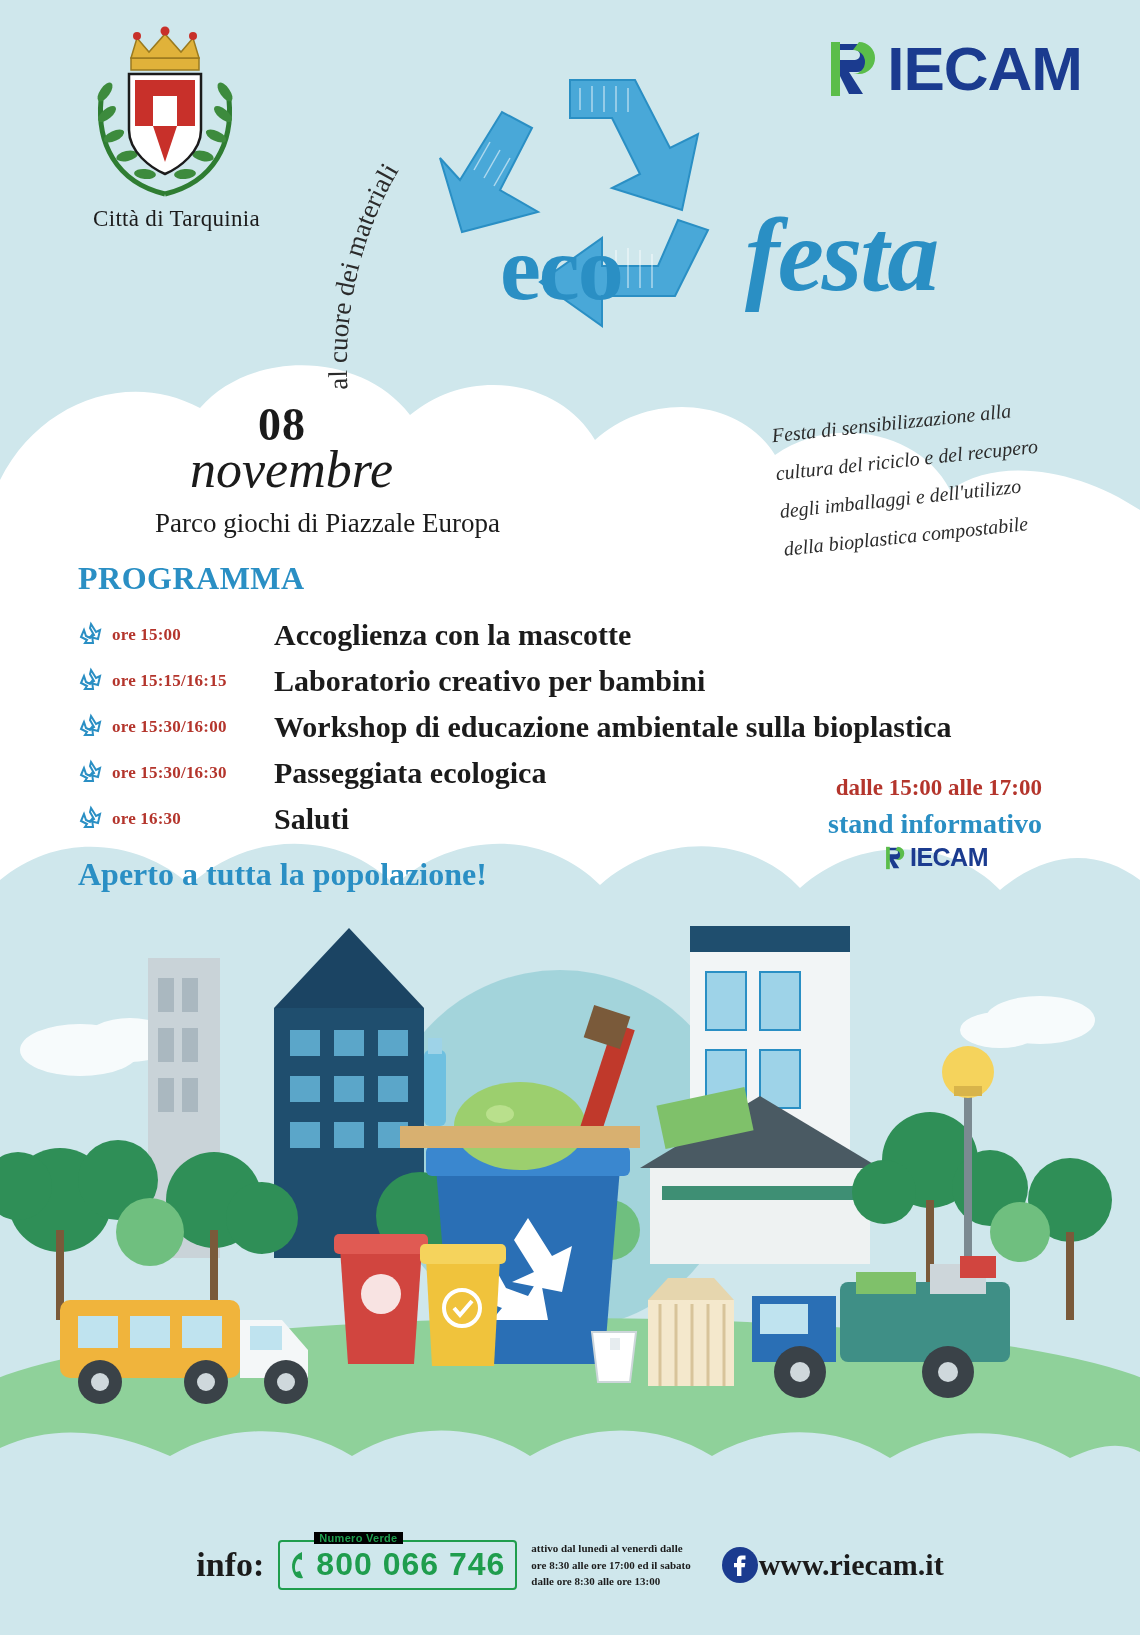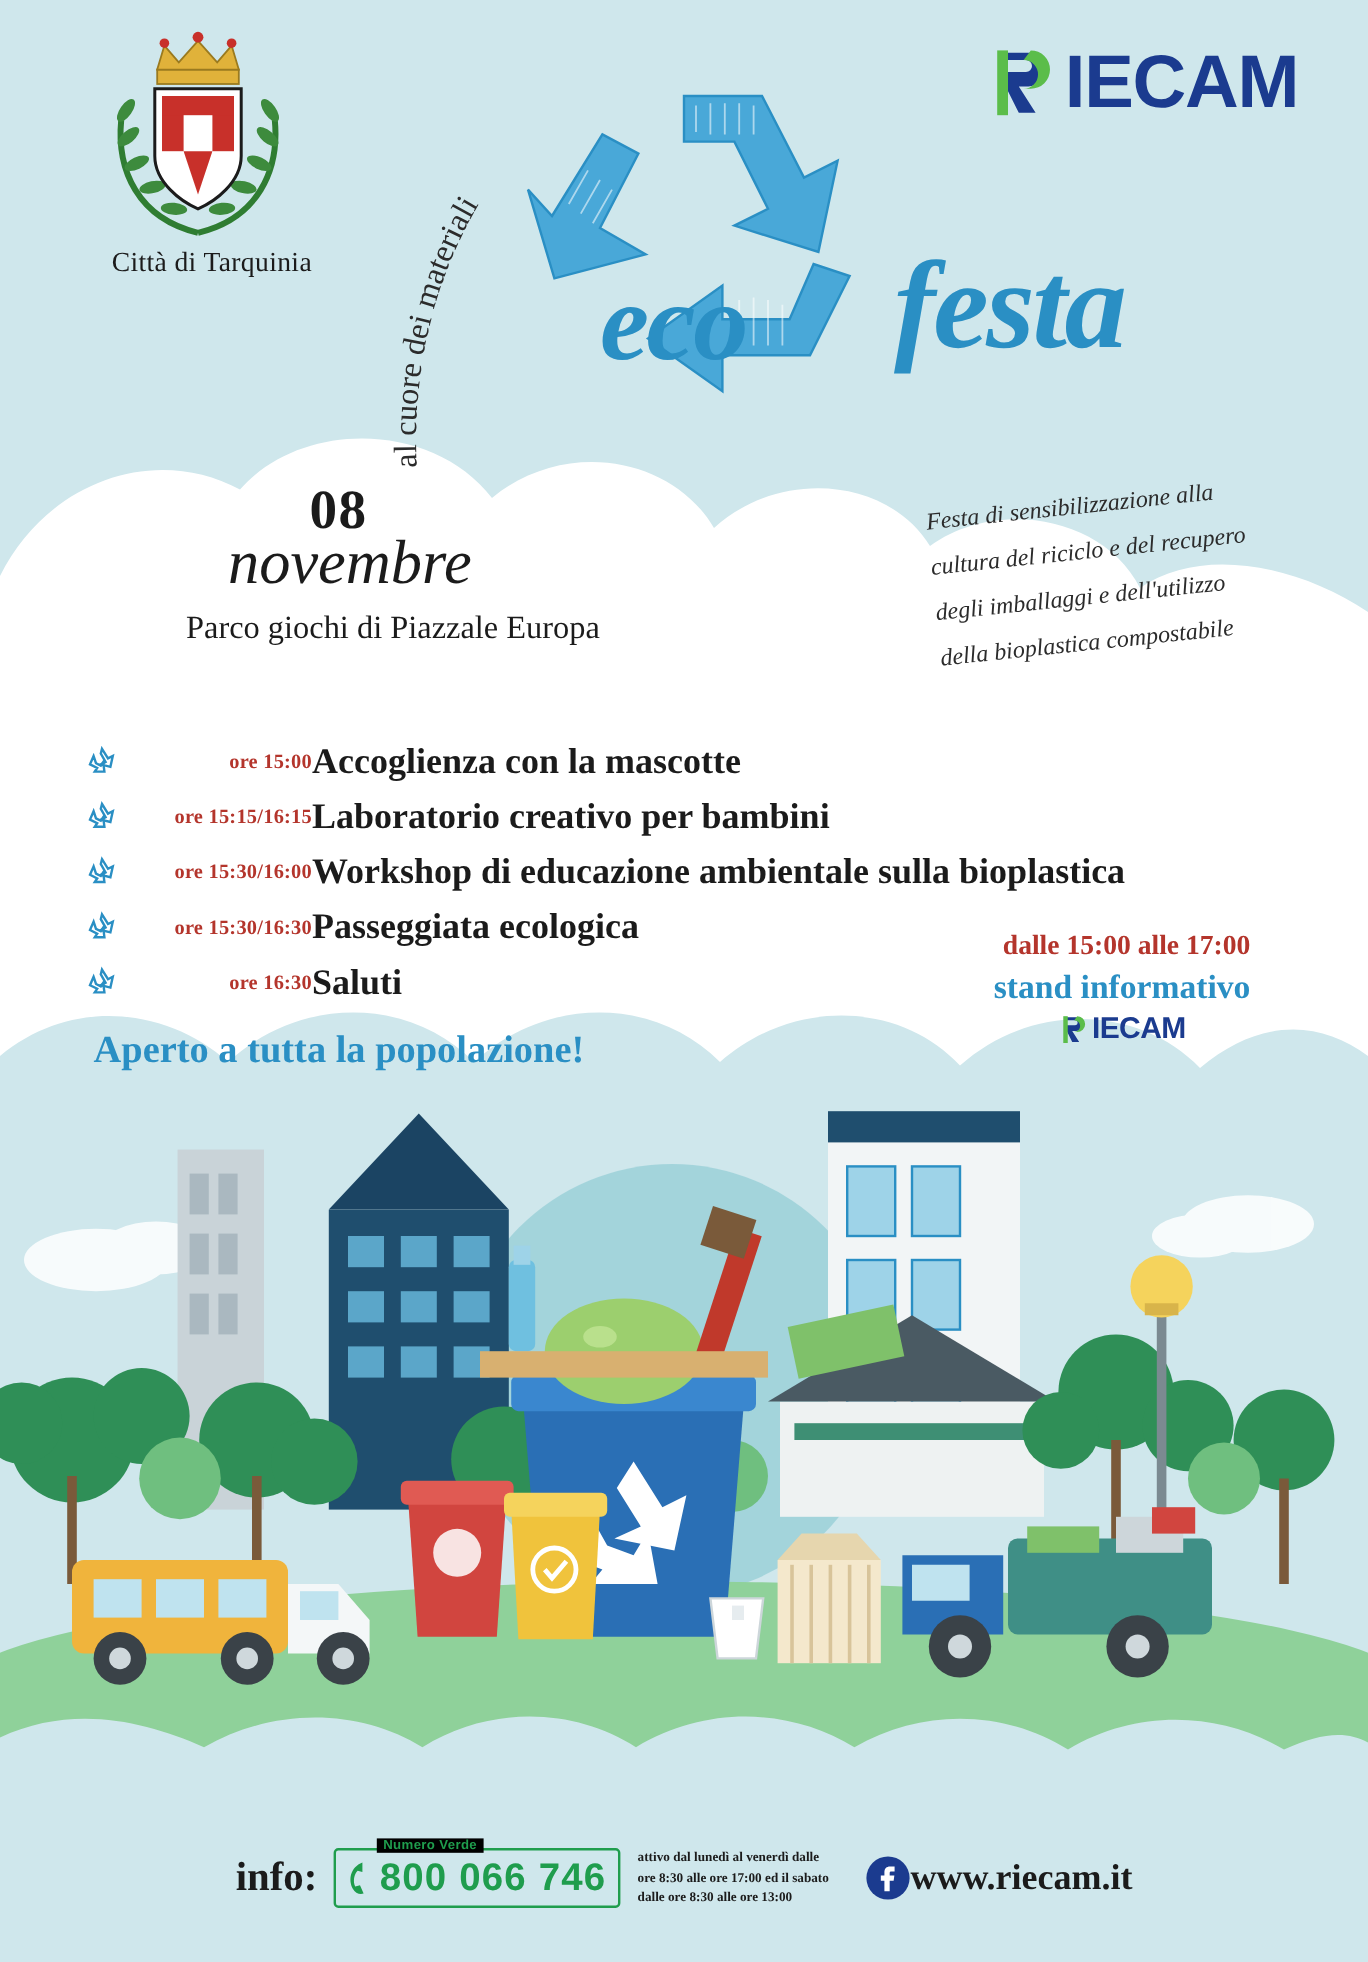--- a/index.html
+++ b/index.html
@@ -43,21 +43,21 @@
   .tagline-arc text {
     font-family: "Liberation Serif", serif;
     font-size: 27px; fill: #2b2b2b;
   }
 
   .recycle-logo { position: absolute; left: 420px; top: 60px; width: 320px; height: 320px; }
 
   .eco-word {
     position: absolute; left: 500px; top: 215px;
     font-family: "Liberation Serif", serif;
-    font-style: italic; font-size: 92px; color: #2a8fc4;
+    font-size: 92px; color: #2a8fc4;
     font-weight: bold; letter-spacing: -2px;
   }
   .festa-word {
     position: absolute; left: 745px; top: 195px;
     font-family: "Liberation Serif", serif;
     font-style: italic; font-size: 104px; color: #2a8fc4;
     font-weight: bold; letter-spacing: -2px;
   }
 
   
@@ -89,21 +89,21 @@
     text-align: left;
   }
   .desc-hand span { display: block; white-space: nowrap; }
 
   
   .programma-title {
     position: absolute; left: 78px; top: 560px;
     font-family: "Liberation Serif", serif;
     font-weight: bold; font-size: 32px; color: #2a8fc4; letter-spacing: .5px;
   }
-  .program-list { position: absolute; left: 64px; top: 612px; width: 980px; text-align: right; }
+  .program-list { position: absolute; left: 78px; top: 612px; width: 980px; }
   .prog-row { display: flex; align-items: center; height: 46px; }
   .prog-icon { width: 34px; flex: 0 0 34px; }
   .prog-time {
     flex: 0 0 162px;
     font-family: "Liberation Serif", serif;
     font-weight: bold; font-size: 17px; color: #b4352c; letter-spacing: .2px;
   }
   .prog-label {
     font-family: "Liberation Serif", serif;
     font-weight: bold; font-size: 30px; color: #1b1b1b;
@@ -263,20 +263,21 @@
   <div class="date-month">novembre</div>
   <div class="venue">Parco giochi di Piazzale Europa</div>
 
   <div class="desc-hand">
     <span>Festa di sensibilizzazione alla</span>
     <span>cultura del riciclo e del recupero</span>
     <span>degli imballaggi e dell'utilizzo</span>
     <span>della bioplastica compostabile</span>
   </div>
 
+  <div class="programma-title">PROGRAMMA</div>
 
   <div class="program-list">
 
     <div class="prog-row">
       <span class="prog-icon">
         <svg width="26" height="26" viewBox="0 0 26 26">
             <g fill="none" stroke="#2a8fc4" stroke-width="2">
           <path d="M13 4 L18 12 L22 10 L20 19 L12 17 L16 15 L12 8 Z"></path>
           <path d="M6 10 L3 17 L9 20 L7 23 L15 23 L14 15 L12 18 L8 16 Z"></path>
             </g>

